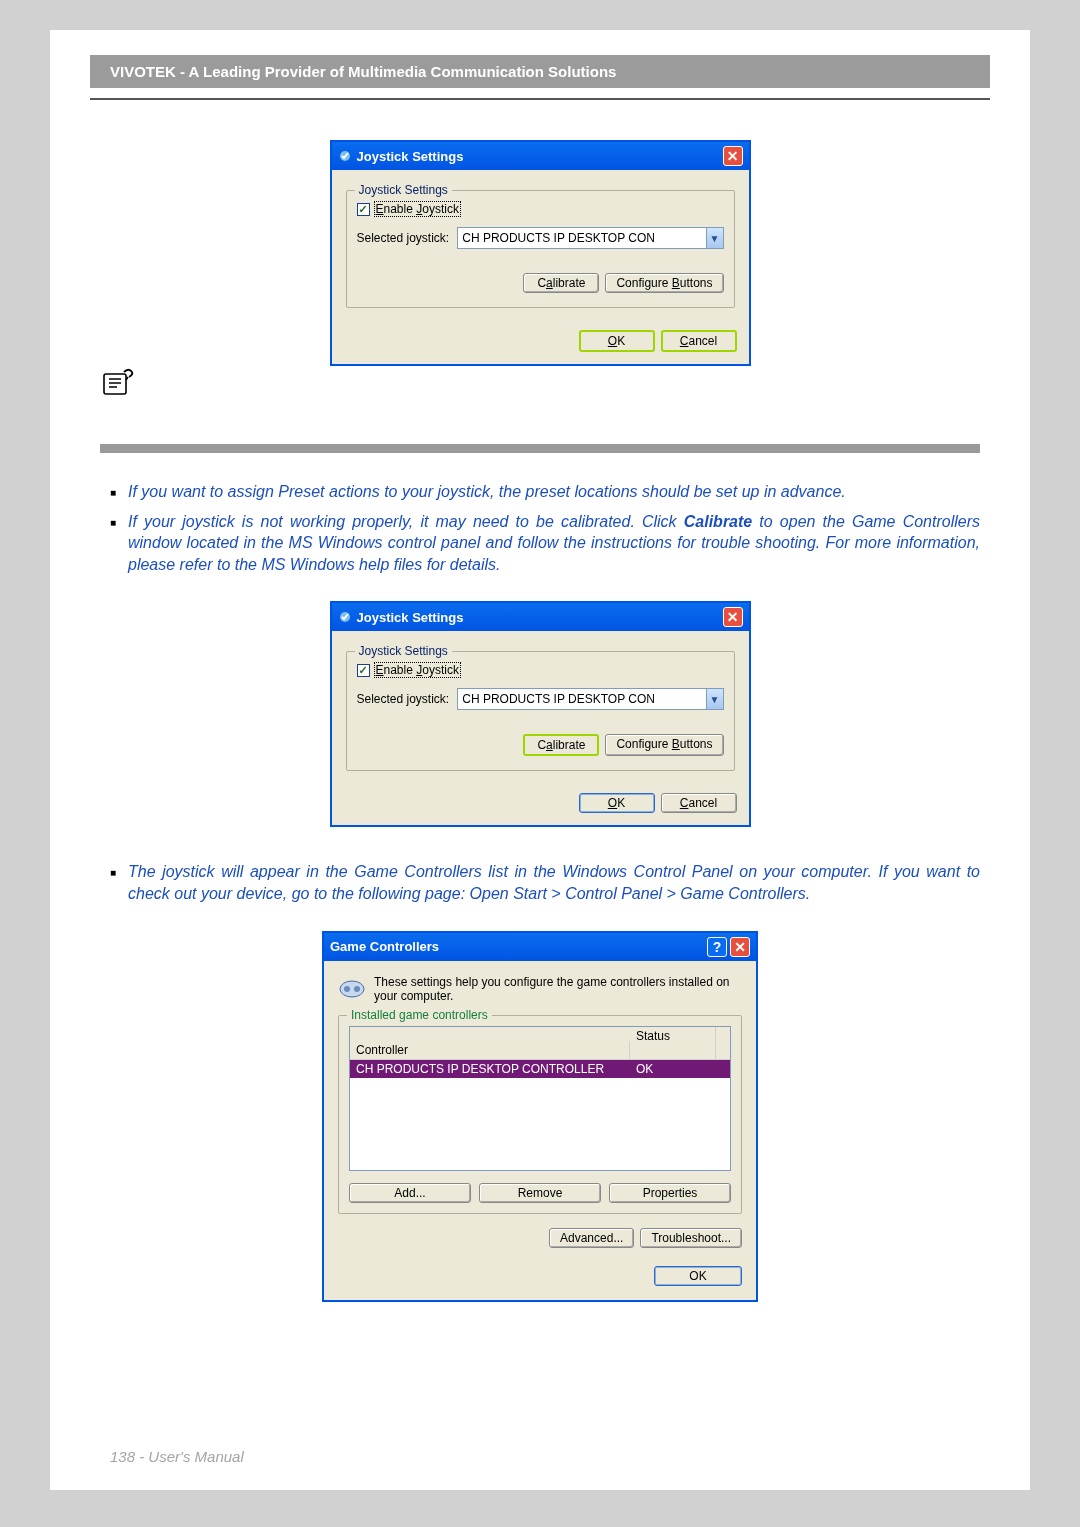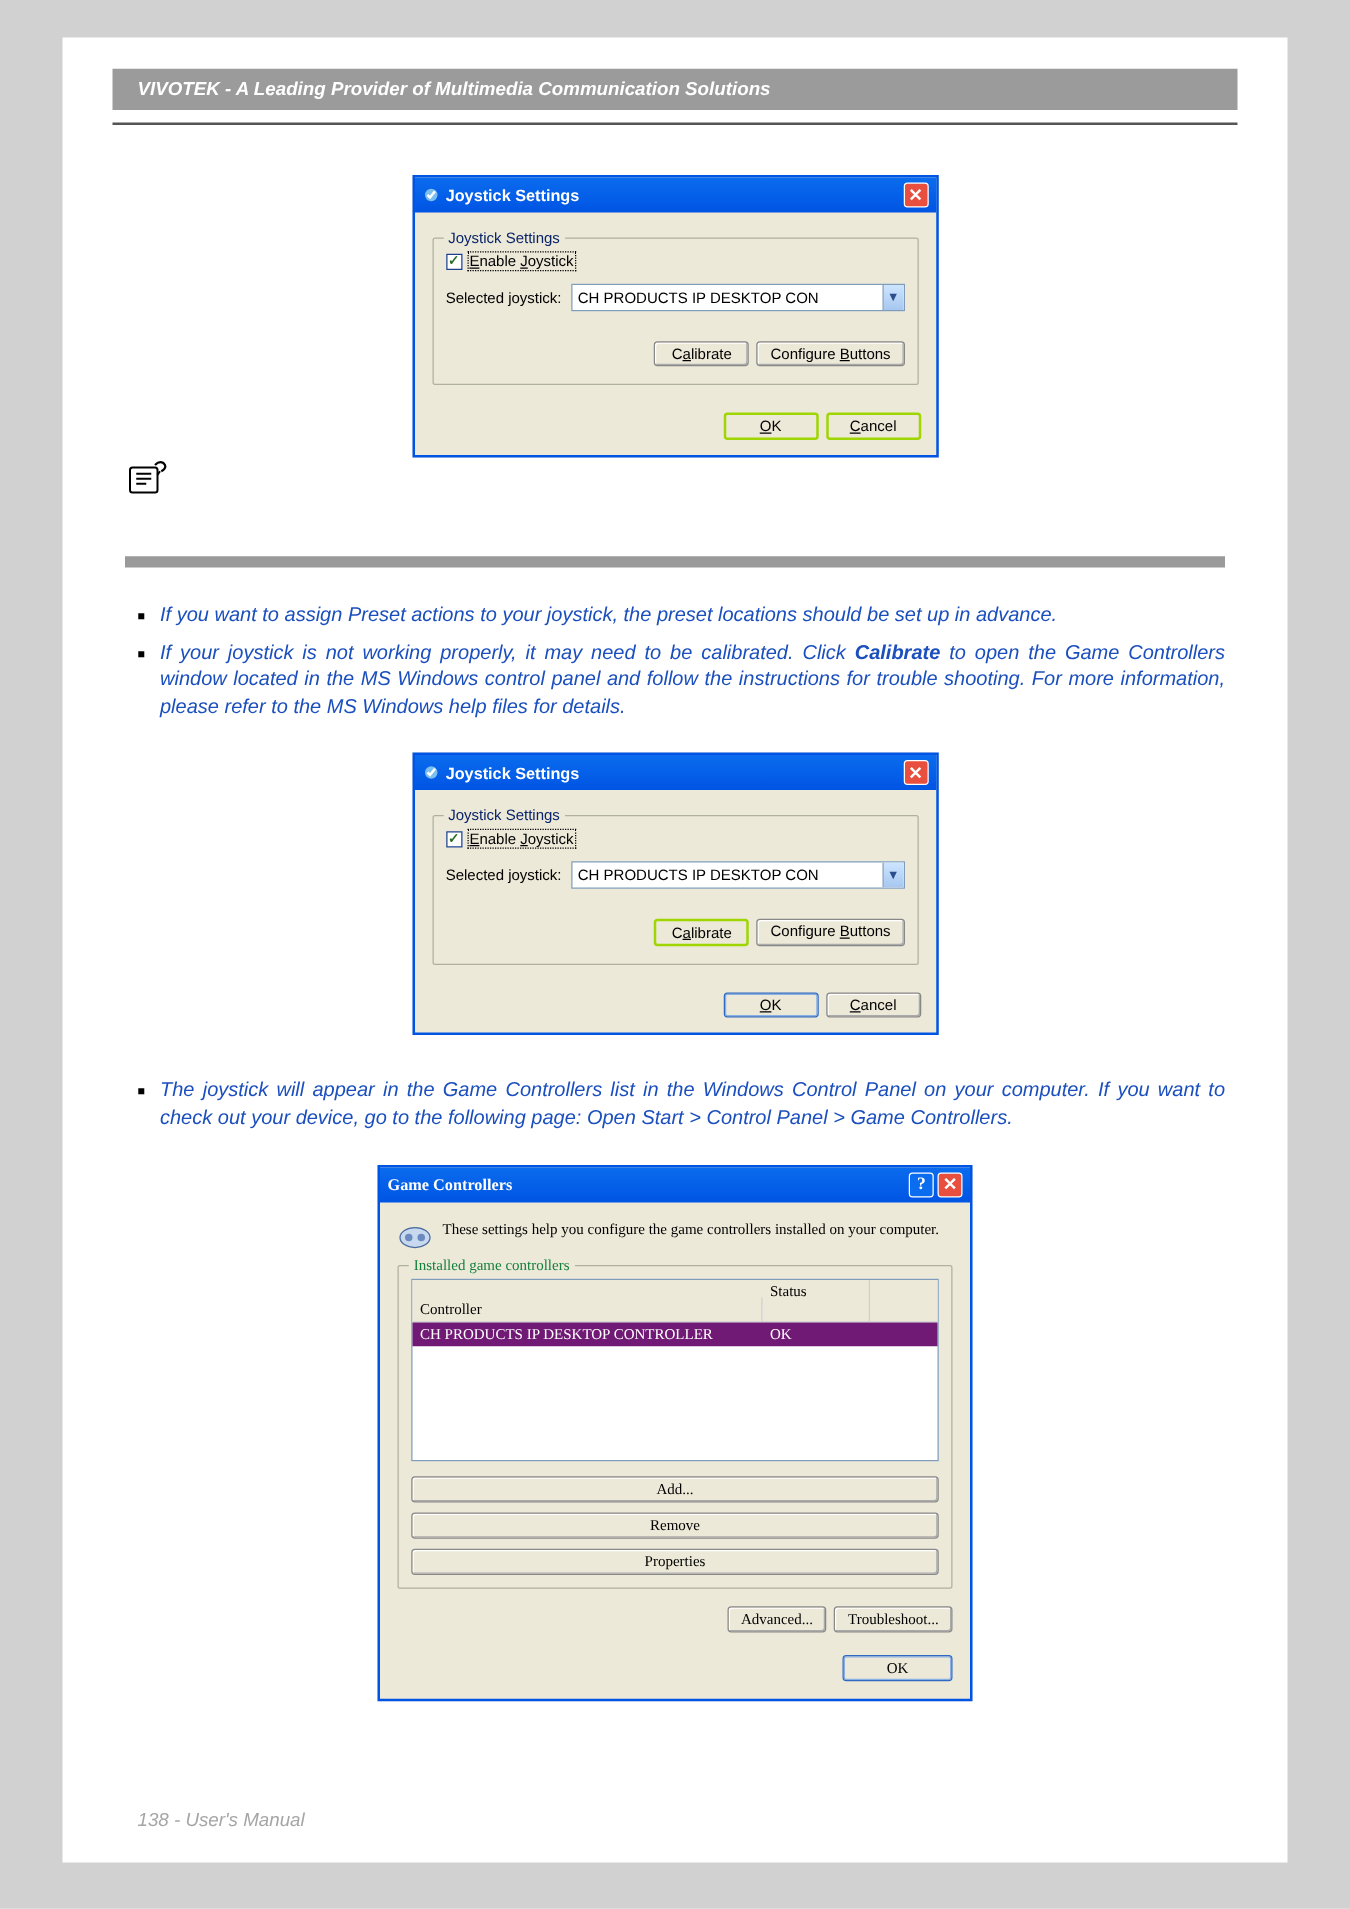--- a/index.html
+++ b/index.html
@@ -1,18 +1,18 @@
 <!DOCTYPE html>
 <html><head>
 <meta charset="utf-8">
 <style>
 * { box-sizing: border-box; margin: 0; padding: 0; }
 body { background: #d1d1d1; font-family: Arial, sans-serif; width: 1080px; margin: 0 auto; }
 .page { background: #fff; width: 980px; margin: 30px auto; padding: 0; min-height: 1460px; position: relative; }
-.header-band { background: #9b9b9b; color: #fff; font-style: italic; font-weight: bold; padding: 8px 20px; font-size: 15px; margin: 0 40px; }
+.header-band { background: #9b9b9b; color: #fff; font-weight: bold; padding: 8px 20px; font-size: 15px; margin: 0 40px; }
 .header-band::after { content: ""; display: block; }
 .header-line { height: 2px; background: #555; margin: 10px 40px 0 40px; }
 .content { padding: 30px 50px; }
 .step-text { font-size: 17px; color: #000; margin-bottom: 12px; }
 .dialog-wrap { display: flex; justify-content: center; margin: 10px 0 20px 0; }
 .dialog { width: 421px; border: 2px solid #0054e3; background: #ece9d8; font-family: Tahoma, sans-serif; font-size: 12px; }
 .dialog-tb { background: linear-gradient(#0a6cee,#0054e3); color:#fff; font-weight:bold; padding:4px 6px; display:flex; align-items:center; justify-content:space-between; font-size:13px; }
 .tb-left { display:flex; align-items:center; gap:5px; }
 .tb-icon { width:14px; height:14px; display:inline-block; }
 .close-btn { background:#e84f3e; border:1px solid #fff; width:20px; height:20px; color:#fff; display:flex; align-items:center; justify-content:center; font-weight:bold; font-size:14px; border-radius:3px; }
@@ -37,37 +37,37 @@
 .highlight-lime { border:2px solid #9fd500 !important; box-shadow:none !important; }
 .bottom-row { padding:8px 12px 12px 0; display:flex; gap:6px; justify-content:flex-end; }
 .note-band { height: 9px; background: #9a9a9a; margin: 20px 0 14px 0; }
 .note-icon { display:inline-block; width: 38px; height: 34px; position: relative; top:-22px; background:#fff; }
 .note-icon svg { display:block; }
 .bullet-list { margin-left: 0; padding: 6px 0 8px 0; }
 .bullet-item { font-style: italic; color:#1b4fbd; font-size:16px; margin: 8px 0; padding-left: 28px; position:relative; text-align:justify; line-height:1.35; }
 .bullet-item::before { content:"■"; position:absolute; left:10px; color:#000; font-style:normal; font-size:10px; top:5px; }
 .bold-it { font-weight:bold; }
 
-.gc-dialog { width:476px;font-family:Liberation Serif, serif; }
+.gc-dialog { width:436px; }
 .gc-body { padding:14px; }
 .gc-desc { display:flex; gap:8px; align-items:flex-start; font-size:12px; margin-bottom:12px; }
 .gc-icon { width:28px; height:24px; flex-shrink:0; }
 .gc-group { border:1px solid #b0b0a0; border-radius:2px; padding: 10px; position:relative; margin-top:6px; }
 .gc-legend { position:absolute; top:-8px; left:8px; background:#ece9d8; color:#15803d; padding:0 4px; font-size:12px; }
 .gc-list { border:1px solid #7f9db9; background:#fff; }
 .gc-list-hdr { display:flex; background:#ece9d8; border-bottom:1px solid #cfcfcf; }
 .gc-hdr-cell { padding:2px 6px; font-size:12px; border-right:1px solid #cfcfcf; }
 .gc-hdr-cell.c1 { flex: 0 0 280px; margin-top: 14px; }
 .gc-hdr-cell.c2 { flex: 0 0 86px; text-align:left; }
 .gc-list-body { height:110px; }
 .gc-row { display:flex; background:#701a75; color:#fff; }
 .gc-cell { padding:2px 6px; font-size:12px; }
 .gc-cell.c1 { flex:0 0 280px; }
 .gc-cell.c2 { flex:0 0 86px; }
-.gc-btn-row { display:flex; justify-content:space-between; margin-top:12px; gap:8px;flex-direction:column; }
+.gc-btn-row { display:flex; justify-content:space-between; margin-top:12px; gap:8px; }
 .footer { position:absolute; bottom:25px; left:60px; color:#a5a5a5; font-style:italic; font-size:15px; }
 </style>
 </head>
 <body>
 
 <div class="page">
   <div style="height:25px;"></div>
   <div class="header-band">VIVOTEK - A Leading Provider of Multimedia Communication Solutions</div>
   <div class="header-line"></div>
 

